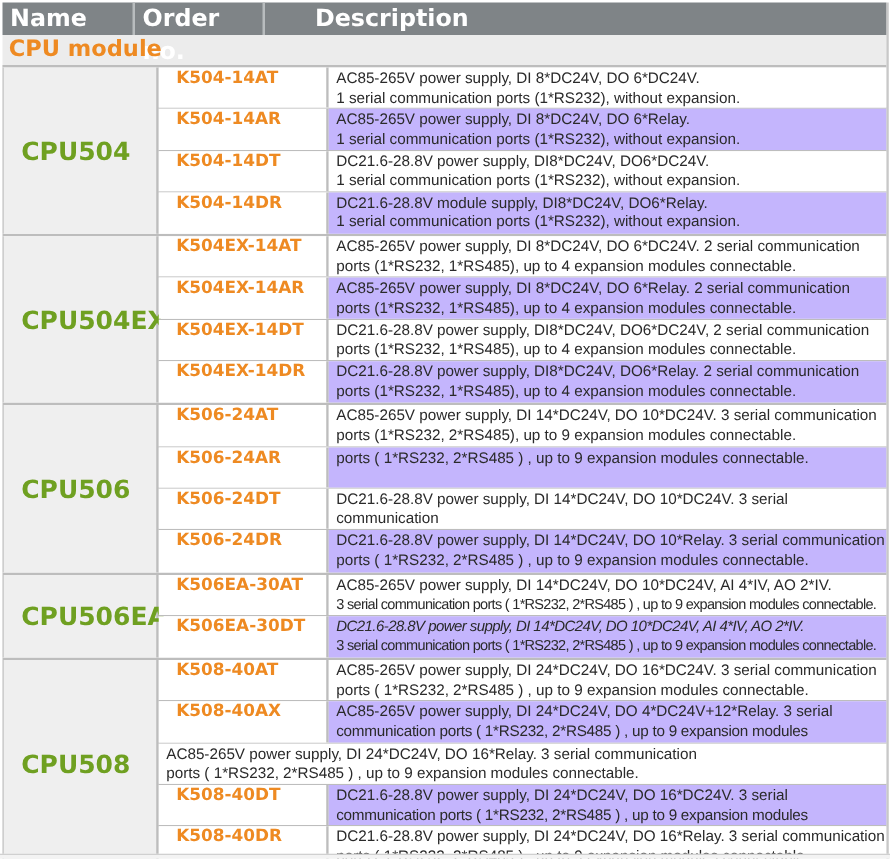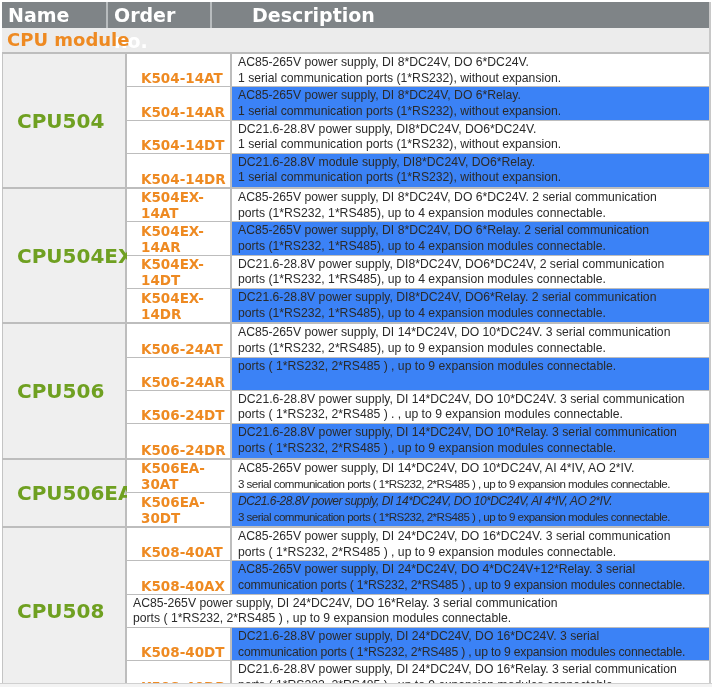--- a/index.html
+++ b/index.html
@@ -12,26 +12,26 @@
     .hdr .c3 { flex: 1; border-right: none; padding-left: 40px; }
     .section { height: 24px; background: #ececec; border-bottom: 2px solid #bdbdbd; }
     .section span { display: block; color: #ee8a22; font-family: "DejaVu Sans", sans-serif; font-weight: bold; font-size: 18px; line-height: 24px; padding-left: 5px; }
     .group { display: flex; border-bottom: 2px solid #bdbdbd; }
     .group:last-child { border-bottom: none; }
     .gname { width: 125px; box-sizing: border-box; background: #efefef; border-left: 1px solid #c4c4c4; border-right: 2px solid #bdbdbd; display: flex; align-items: center; padding-left: 14px; }
     .gname span { color: #6fa021; font-family: "DejaVu Sans", sans-serif; font-weight: bold; font-size: 20px; }
     .rows { flex: 1; display: flex; flex-direction: column; }
     .row { display: flex; height: 33.3px; box-sizing: border-box; border-bottom: 1.5px solid #bdbdbd; }
     .row:last-child { border-bottom: none; }
-    .order { width: 105px; box-sizing: border-box; background: #ffffff; border-right: 2px solid #bdbdbd; display: flex; align-items: flex-end; padding-left: 14px; }
+    .order { width: 136px; box-sizing: border-box; background: #ffffff; border-right: 2px solid #bdbdbd; display: flex; align-items: flex-start; padding-left: 14px; }
     .order span { color: #ee8a22; font-family: "DejaVu Sans", sans-serif; font-weight: bold; font-size: 13.5px; }
     .desc { flex: 1; padding: 1px 0 0 6px; font-size: 12.2px; line-height: 15.5px; color: #2a2a2a; overflow: hidden; }
     .row.alt .desc { background: #ededed; }
     .row .desc { background: #ffffff; }
-    .row.alt .desc { background: #3b82f6; }
+    .row.alt .desc { background: #c4b5fd; }
     .bottom-bar { position: absolute; left: 0; top: 683px; width: 712px; height: 4px; background: #f3f3f3; border-top: 1px solid #d0d0d0; }
   </style>
 </head>
 <body>
 
 <div class="table">
   <div class="hdr">
     <div class="c1">Name</div>
     <div class="c2">Order no.</div>
     <div class="c3">Description</div>

